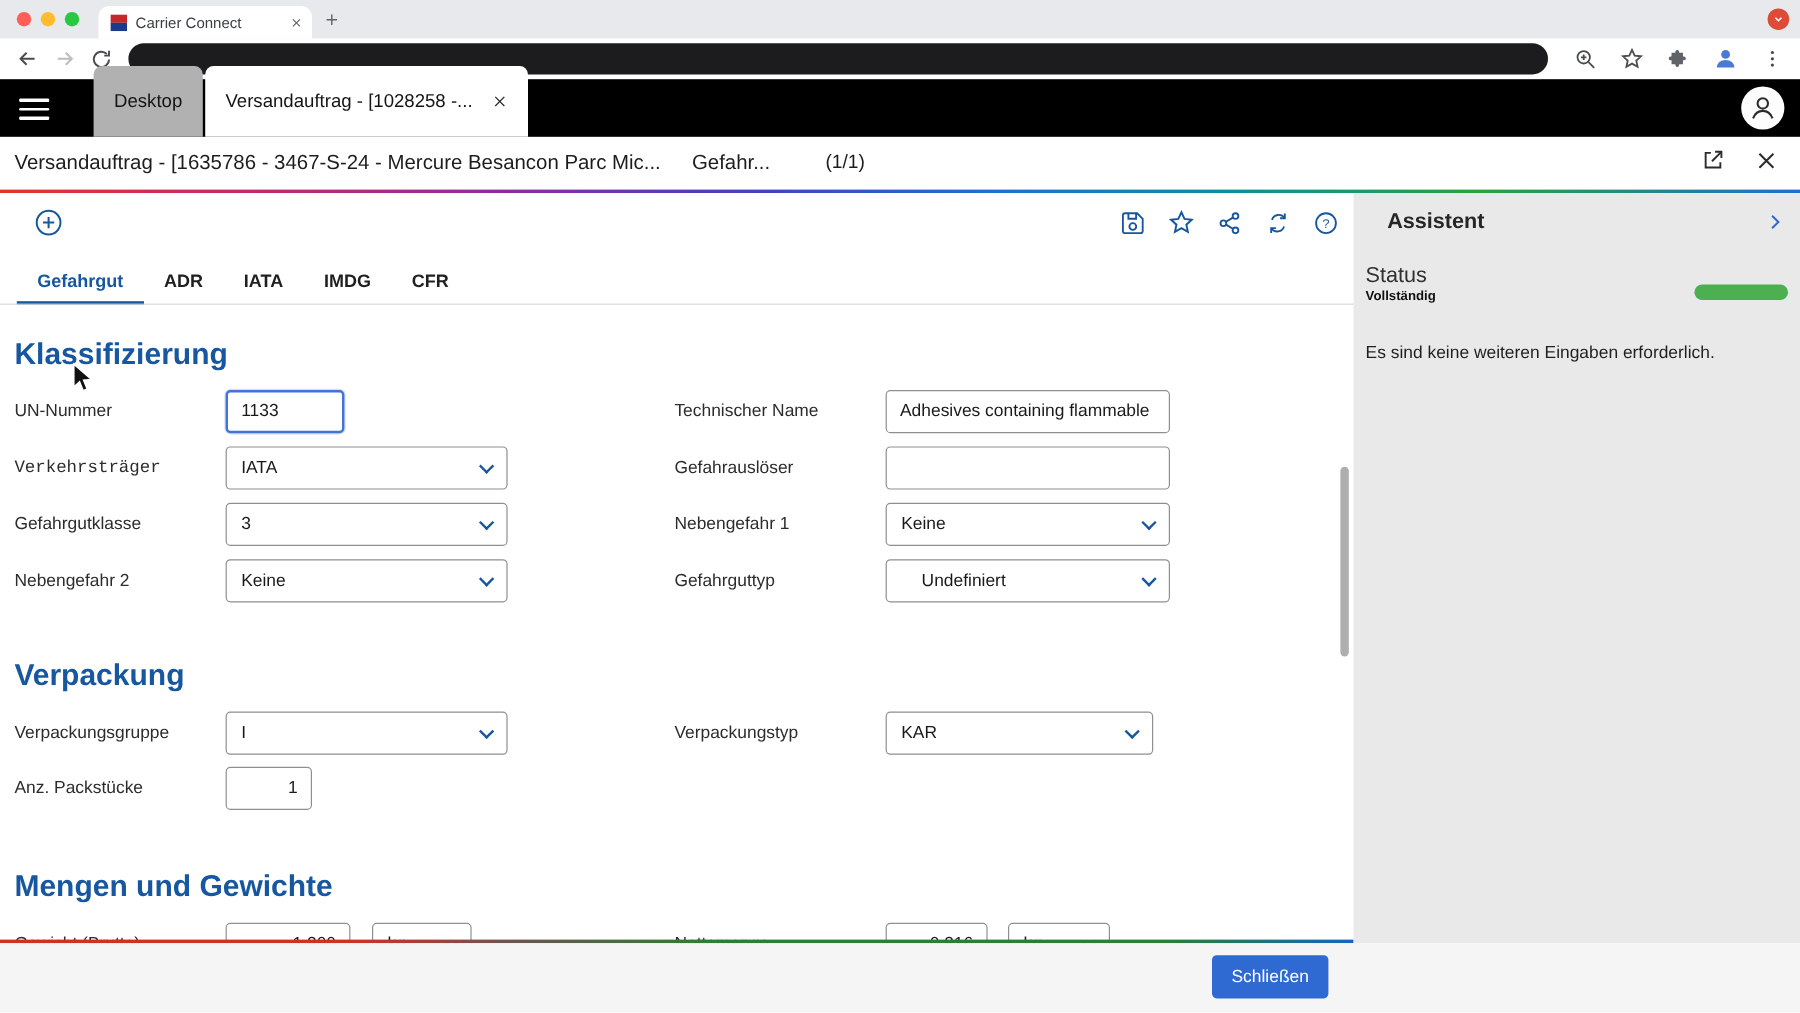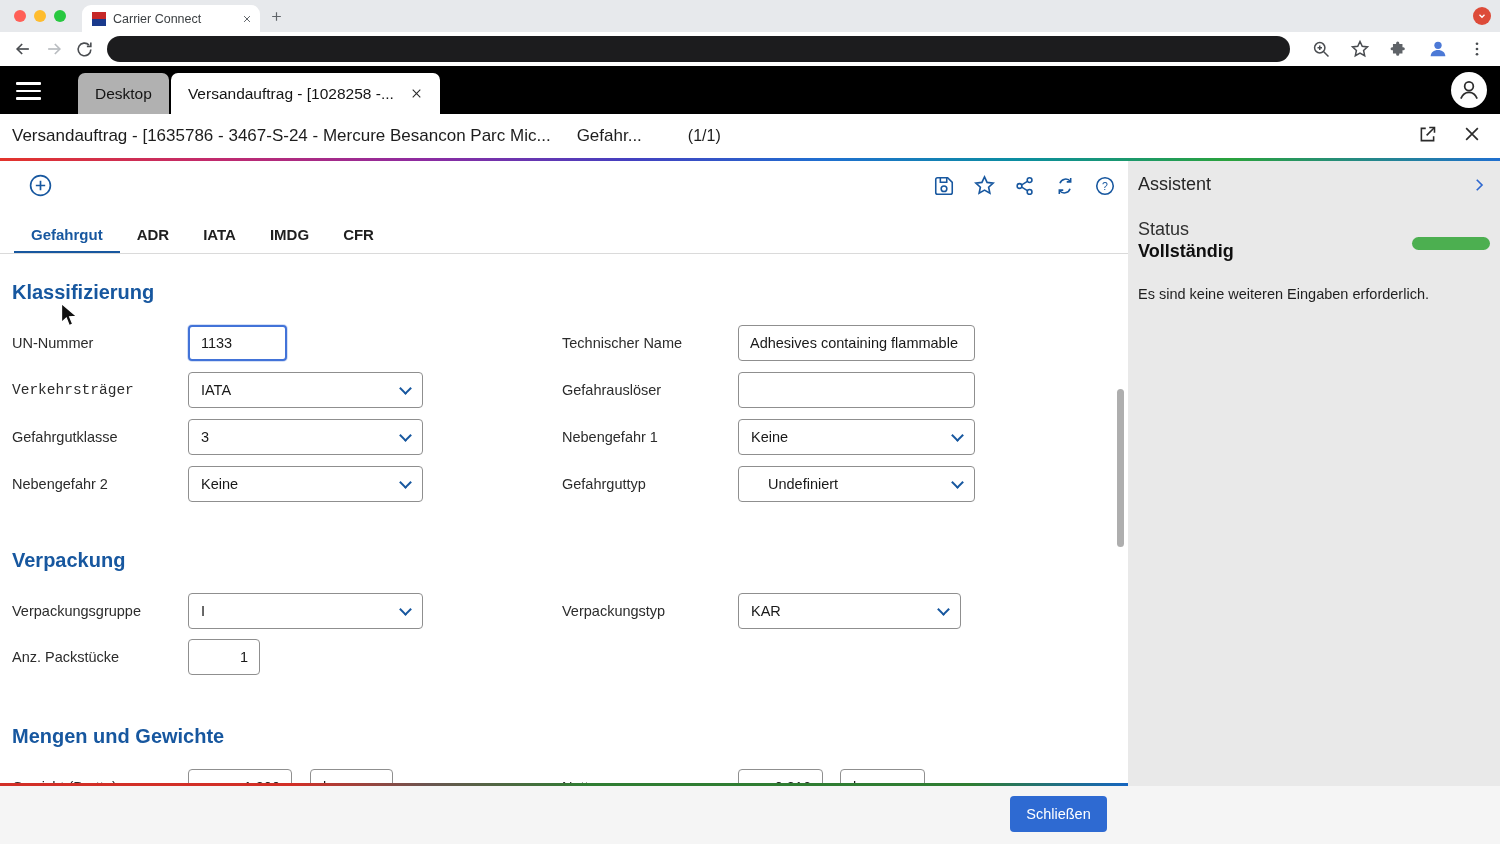--- a/index.html
+++ b/index.html
@@ -18,21 +18,21 @@
   .navbar { height:34px; background:#fff; display:flex; align-items:center; padding:0 10px; gap:6px; }
   .nav-icon { width:26px; height:26px; display:flex; align-items:center; justify-content:center; border-radius:50%; cursor:pointer; }
   .omnibox { width:1226px; height:26px; border-radius:13px; background:#1c1c1e; margin-left:4px; cursor:text; }
   .nav-right { display:flex; align-items:center; gap:13px; margin-left:12px; }
 
   
   .app-header { height:48px; background:#000; position:relative; display:flex; align-items:flex-end; }
   .burger { position:absolute; left:16px; top:16px; width:25px; display:flex; flex-direction:column; gap:5px; cursor:pointer; }
   .burger span { display:block; height:2.5px; background:#fff; border-radius:1px; }
   .app-tabs { display:flex; align-items:flex-end; margin-left:78px; gap:2px; height:48px; }
-  .app-tab { height:41px; display:flex; align-items:center; gap:16px; padding:0 17px; border-radius:7px 7px 0 0; font-size:15.5px; color:#141414; cursor:pointer; white-space:nowrap; }
+  .app-tab { height:59px; display:flex; align-items:center; gap:16px; padding:0 17px; border-radius:7px 7px 0 0; font-size:15.5px; color:#141414; cursor:pointer; white-space:nowrap; }
   .app-tab.t1 { background:#b1b1b1; }
   .app-tab.t2 { background:#cecece; }
   .app-tab.t3 { background:#fff; }
   .app-avatar { position:absolute; right:13px; top:6px; width:36px; height:36px; background:#fdfdfd; border-radius:50%; display:flex; align-items:center; justify-content:center; cursor:pointer; }
 
   
   .window-bar { height:44px; background:#fff; display:flex; align-items:center; padding:0 18px 0 12px; }
   .win-title { font-size:17px; color:#1d1d1d; white-space:nowrap; }
   .win-doc { margin-left:26px; font-size:17px; color:#1d1d1d; }
   .win-page { margin-left:46px; font-size:16px; color:#1d1d1d; }
@@ -46,38 +46,38 @@
 
   .ct-plus { position:absolute; left:28px; top:12px; cursor:pointer; }
   .ct-actions { position:absolute; top:13px; right:12px; display:flex; gap:18px; align-items:center; }
   .ct-actions > span { cursor:pointer; }
 
   .ct-tabs { position:absolute; left:14px; top:57px; display:flex; height:36px; }
   .ct-tab { padding:0 17px; display:flex; align-items:center; font-size:15px; font-weight:700; color:#1f1f1f; cursor:pointer; border-bottom:3px solid transparent; }
   .ct-tab.active { color:#17579f; border-bottom-color:#17579f; }
   .ct-divider { position:absolute; top:92px; left:0; width:1128px; height:1px; background:#dadada; }
 
-  .section-title { position:absolute; left:12px; font-size:20px; font-weight:700; color:#17579f; }
+  .section-title { position:absolute; left:12px; font-size:25px; font-weight:700; color:#17579f; }
   .flabel { position:absolute; font-size:14.5px; color:#2c2c2c; height:36px; line-height:36px; white-space:nowrap; }
   .ctrl { position:absolute; height:36px; background:#fff; border:1px solid #8f8f8f; border-radius:4px; font-size:14.5px; color:#191919; }
   input.ctrl { padding:0 11px; font-family:inherit; outline:none; }
   input.num { text-align:right; }
   .ctrl.focused { border:2px solid #4273d8; box-shadow:0 0 0 1px rgba(66,115,216,.22); }
   .select { display:flex; align-items:center; justify-content:space-between; padding:0 12px; cursor:pointer; }
   .chev { width:9px; height:9px; border-right:2.2px solid #17579f; border-bottom:2.2px solid #17579f; transform:rotate(45deg); margin-top:-4px; flex:none; }
 
   .content-bottom-line { position:absolute; left:0; top:622px; width:1128px; height:3px; z-index:5;
     background:linear-gradient(90deg,#d22f27 0%,#d22f27 26%,#6a5550 38%,#2f7d32 52%,#2f7d32 86%,#1565c0 100%); }
   .scroll-thumb { position:absolute; left:1117px; top:228px; width:7px; height:158px; border-radius:4px; background:#aeaeae; cursor:pointer; }
 
   
-  .sb-title { position:absolute; left:10px; top:13px; font-size:18px; color:#262626; }
+  .sb-title { position:absolute; left:28px; top:13px; font-size:18px; color:#262626;font-weight:bold; }
   .sb-chev { position:absolute; right:12px; top:15px; cursor:pointer; }
   .sb-status-label { position:absolute; left:10px; top:58px; font-size:18px; color:#303030; }
-  .sb-status-value { position:absolute; left:10px; top:80px; font-size:18px; font-weight:700; color:#0f0f0f; }
+  .sb-status-value { position:absolute; left:10px; top:80px; font-size:11px; font-weight:700; color:#0f0f0f; }
   .sb-progress { position:absolute; right:10px; top:76px; width:78px; height:13px; border-radius:7px; background:#4caf50; }
   .sb-message { position:absolute; left:10px; top:125px; font-size:14.5px; color:#1f1f1f; }
 
   
   .footerbar { height:58px; background:#f5f5f5; position:relative; }
   .close-btn { position:absolute; left:1010px; top:10px; width:97px; height:36px; background:#2e6ad2; border:none; border-radius:4px; color:#fff; font-size:14.5px; font-family:inherit; cursor:pointer; }
 
   .cursor { position:absolute; left:60px; top:302px; z-index:60; pointer-events:none; }
 </style>
 </head>

